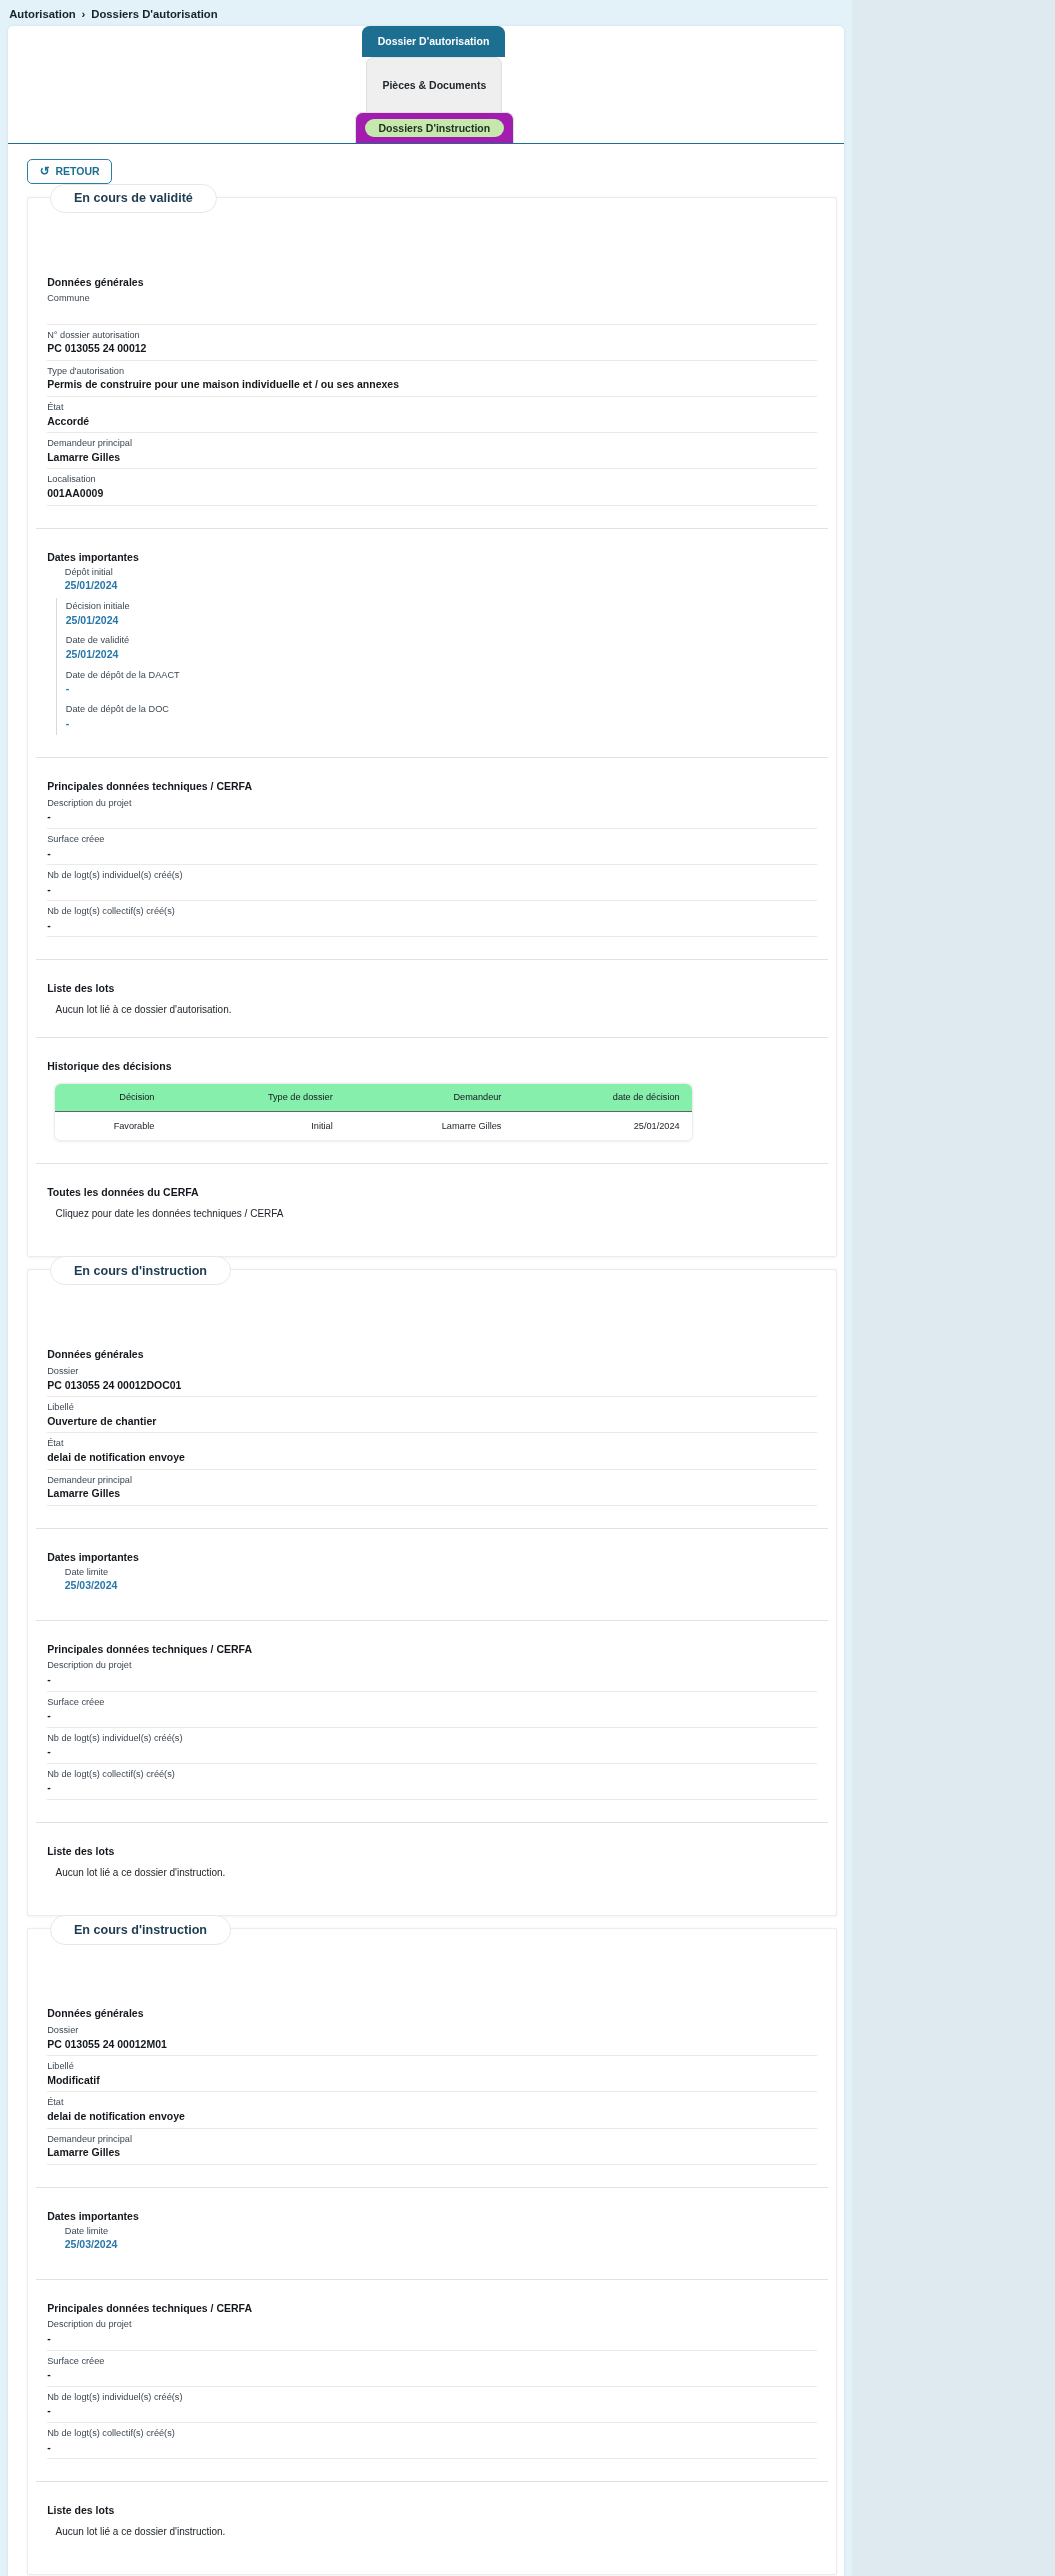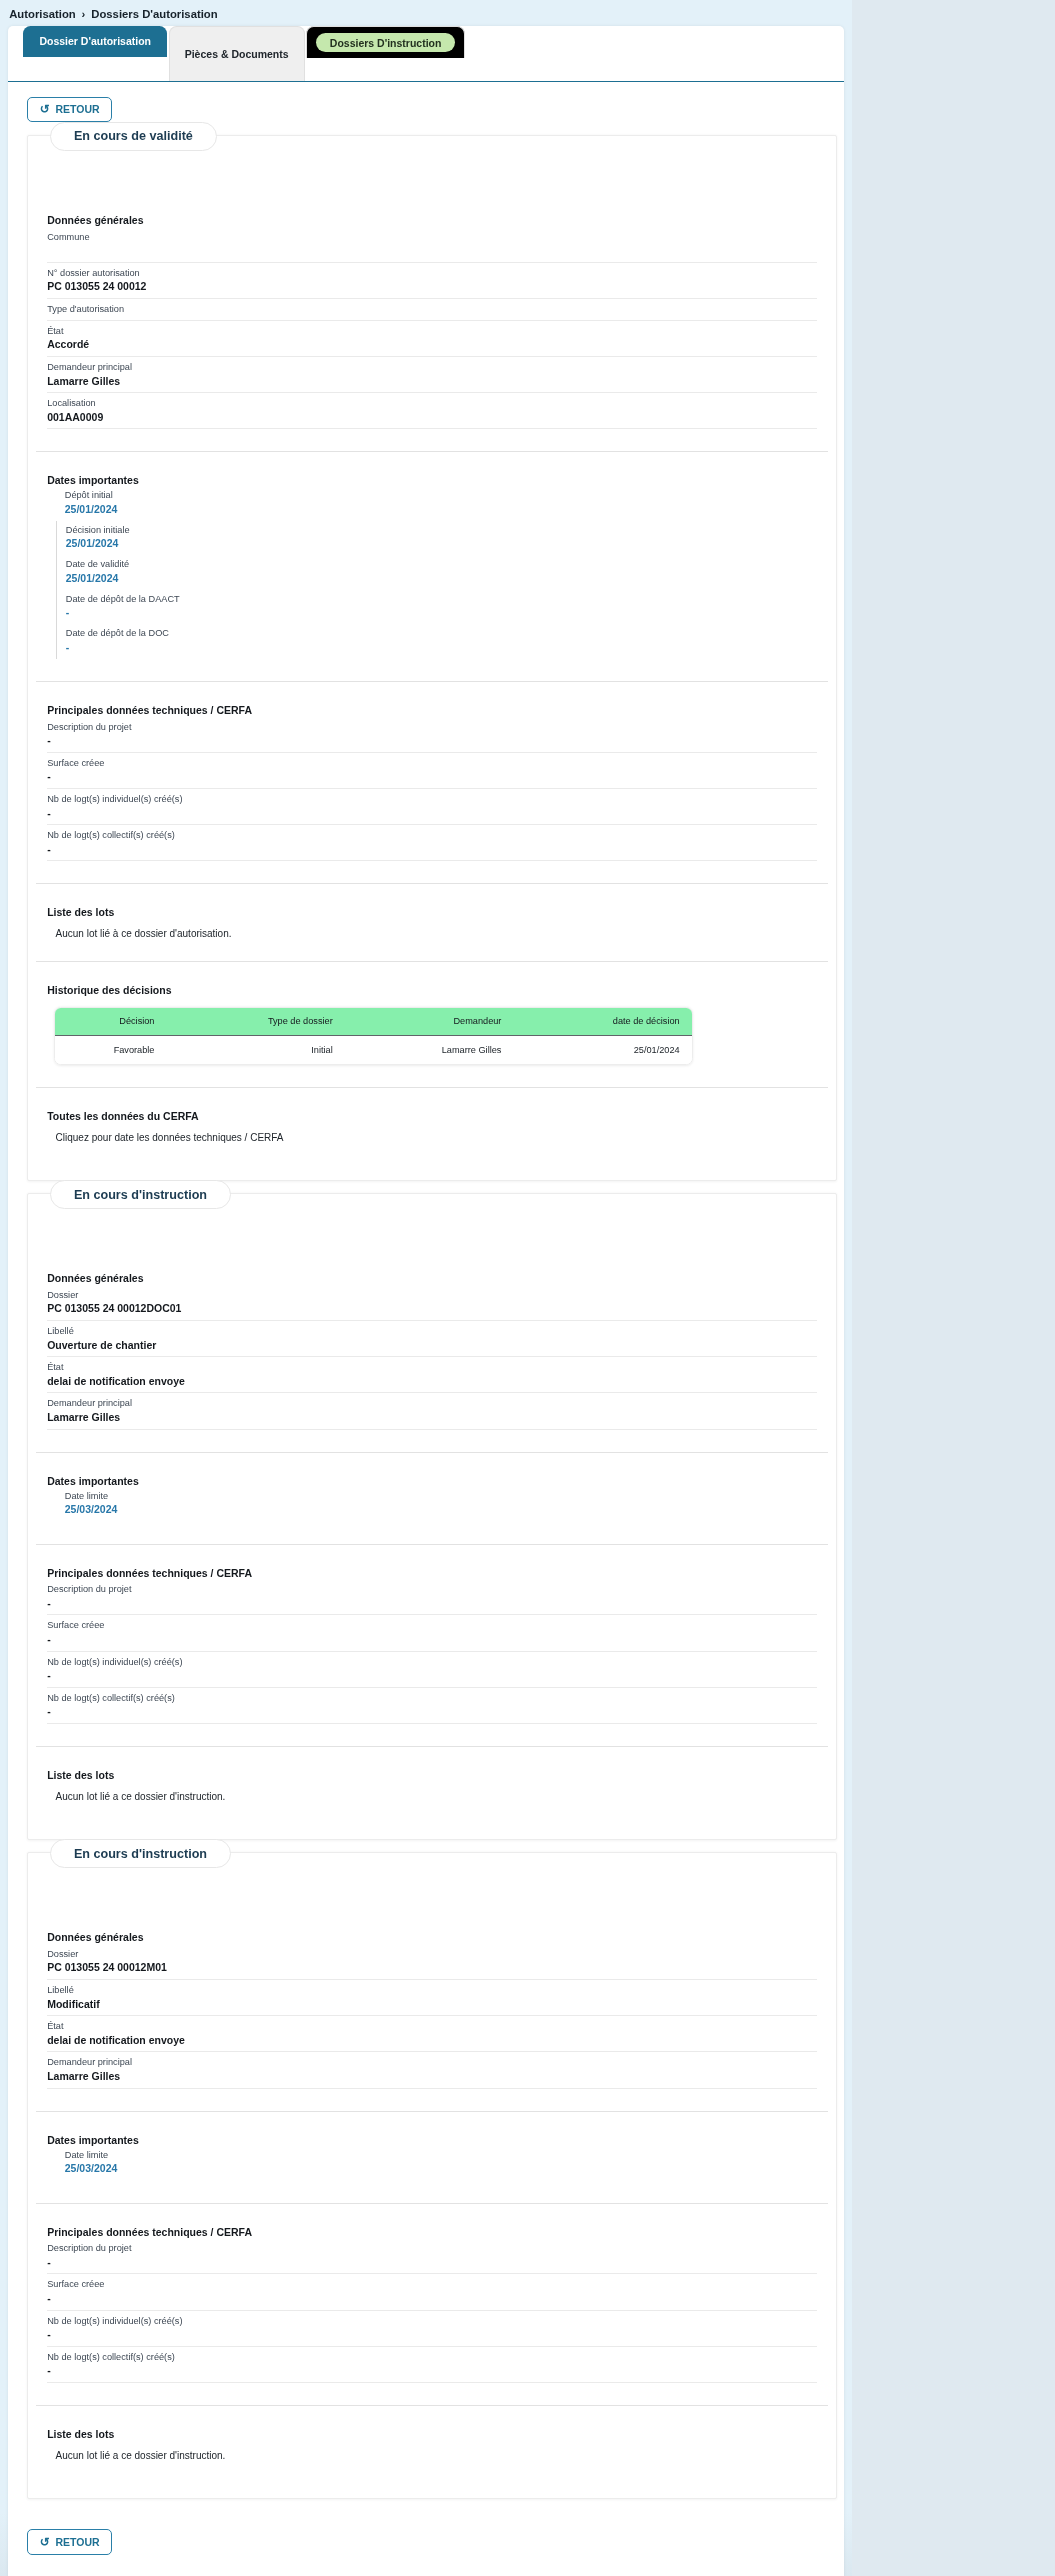--- a/index.html
+++ b/index.html
@@ -10,25 +10,25 @@
 
   
   .breadcrumb { padding:7.6px 0 6.7px 9.2px; font-size:11.3px; font-weight:600; color:#17222b; }
   .breadcrumb .sep { margin:0 5.9px; color:#17222b; }
 
   
   .panel { margin:0 8.4px; background:#ffffff; border-radius:5px 5px 0 0;
            box-shadow:0 0 3.4px rgba(0,0,0,.08); padding-bottom:35px; }
 
   
-  .tabbar { display:flex; align-items:flex-start; padding-left:15px; border-bottom:1.7px solid #1d6f92; }
+  .tabbar { display:flex; align-items:center; padding-left:15px; border-bottom:1.7px solid #1d6f92;flex-direction:column; }
   .tab { border-radius:7.6px 7.6px 0 0; font-size:10.5px; font-weight:700; cursor:pointer; white-space:nowrap; }
   .tab.active { background:#1d6f92; color:#ffffff; padding:9.2px 16px; }
   .tab.plain { background:#efefef; color:#20262c; padding:21px 15px; border:0.8px solid #e0e0e0; border-bottom:0; margin-left:1.7px; }
-  .tab.outline { background:#000000; padding:5.9px 9.2px; border:0.8px solid #e0e0e0; border-bottom:0; margin-left:1.7px; }
+  .tab.outline { background:#a21caf; padding:5.9px 9.2px; border:0.8px solid #e0e0e0; border-bottom:0; margin-left:1.7px; }
   .tab .badge { display:inline-block; background:#c5e8ad; color:#22301f; border-radius:840px; padding:3.4px 13.4px; font-size:10.5px; font-weight:700; }
 
   .content { padding:14.3px 0 0 18.5px; }
 
   
   .btn-retour { display:inline-flex; align-items:center; gap:5.9px; background:#ffffff;
                 border:1.3px solid #2a7fa8; border-radius:5px; color:#1d6f92;
                 font-family:inherit; font-size:10.5px; font-weight:700; padding:5.9px 11.8px; cursor:pointer; }
   .btn-retour .uicon { font-size:11.8px; line-height:10px; font-weight:700; }
 
@@ -101,20 +101,21 @@
           <div class="field">
             <div class="field-label">Commune</div>
             <div class="field-value"></div>
           </div>
           <div class="field">
             <div class="field-label">N° dossier autorisation</div>
             <div class="field-value">PC 013055 24 00012</div>
           </div>
           <div class="field">
             <div class="field-label">Type d'autorisation</div>
+            <div class="field-value">Permis de construire pour une maison individuelle et / ou ses annexes</div>
           </div>
           <div class="field">
             <div class="field-label">État</div>
             <div class="field-value">Accordé</div>
           </div>
           <div class="field">
             <div class="field-label">Demandeur principal</div>
             <div class="field-value">Lamarre Gilles</div>
           </div>
           <div class="field">

